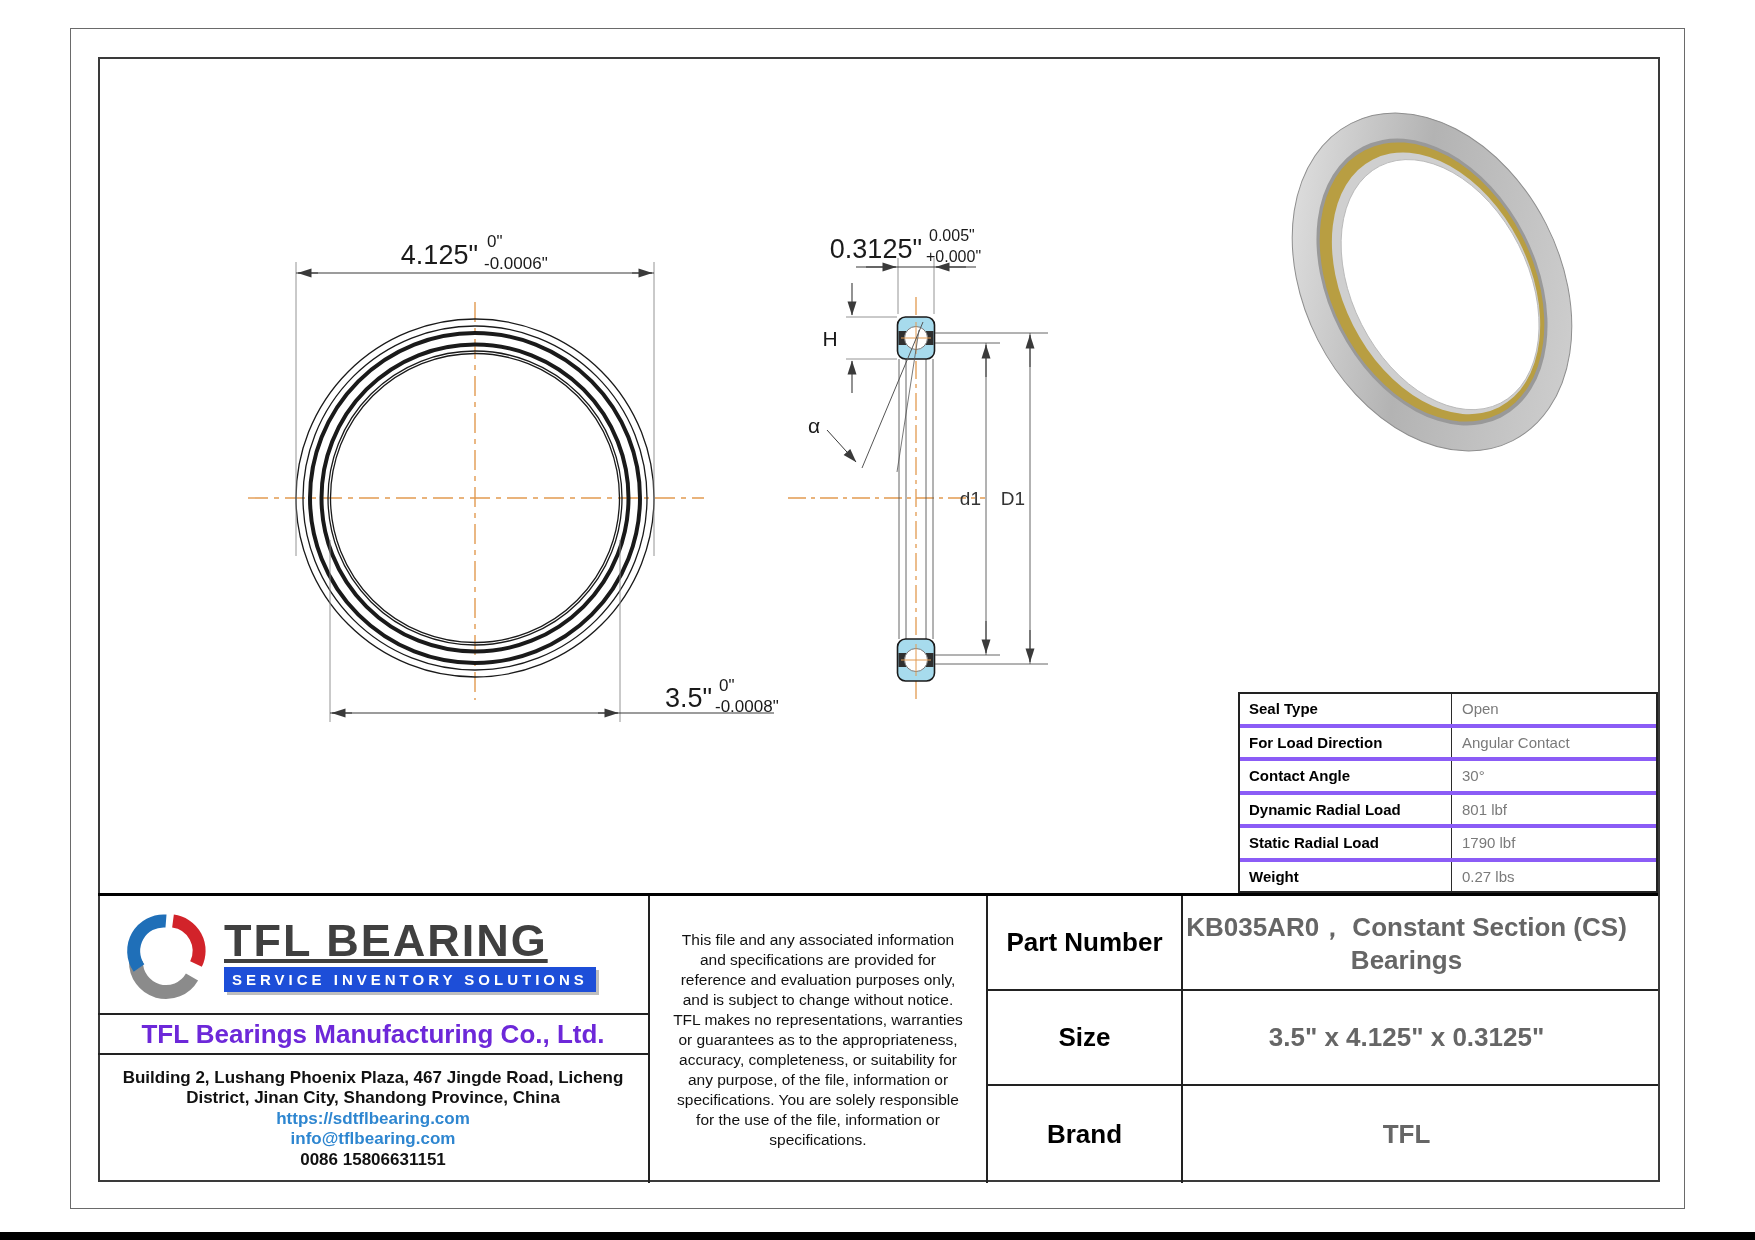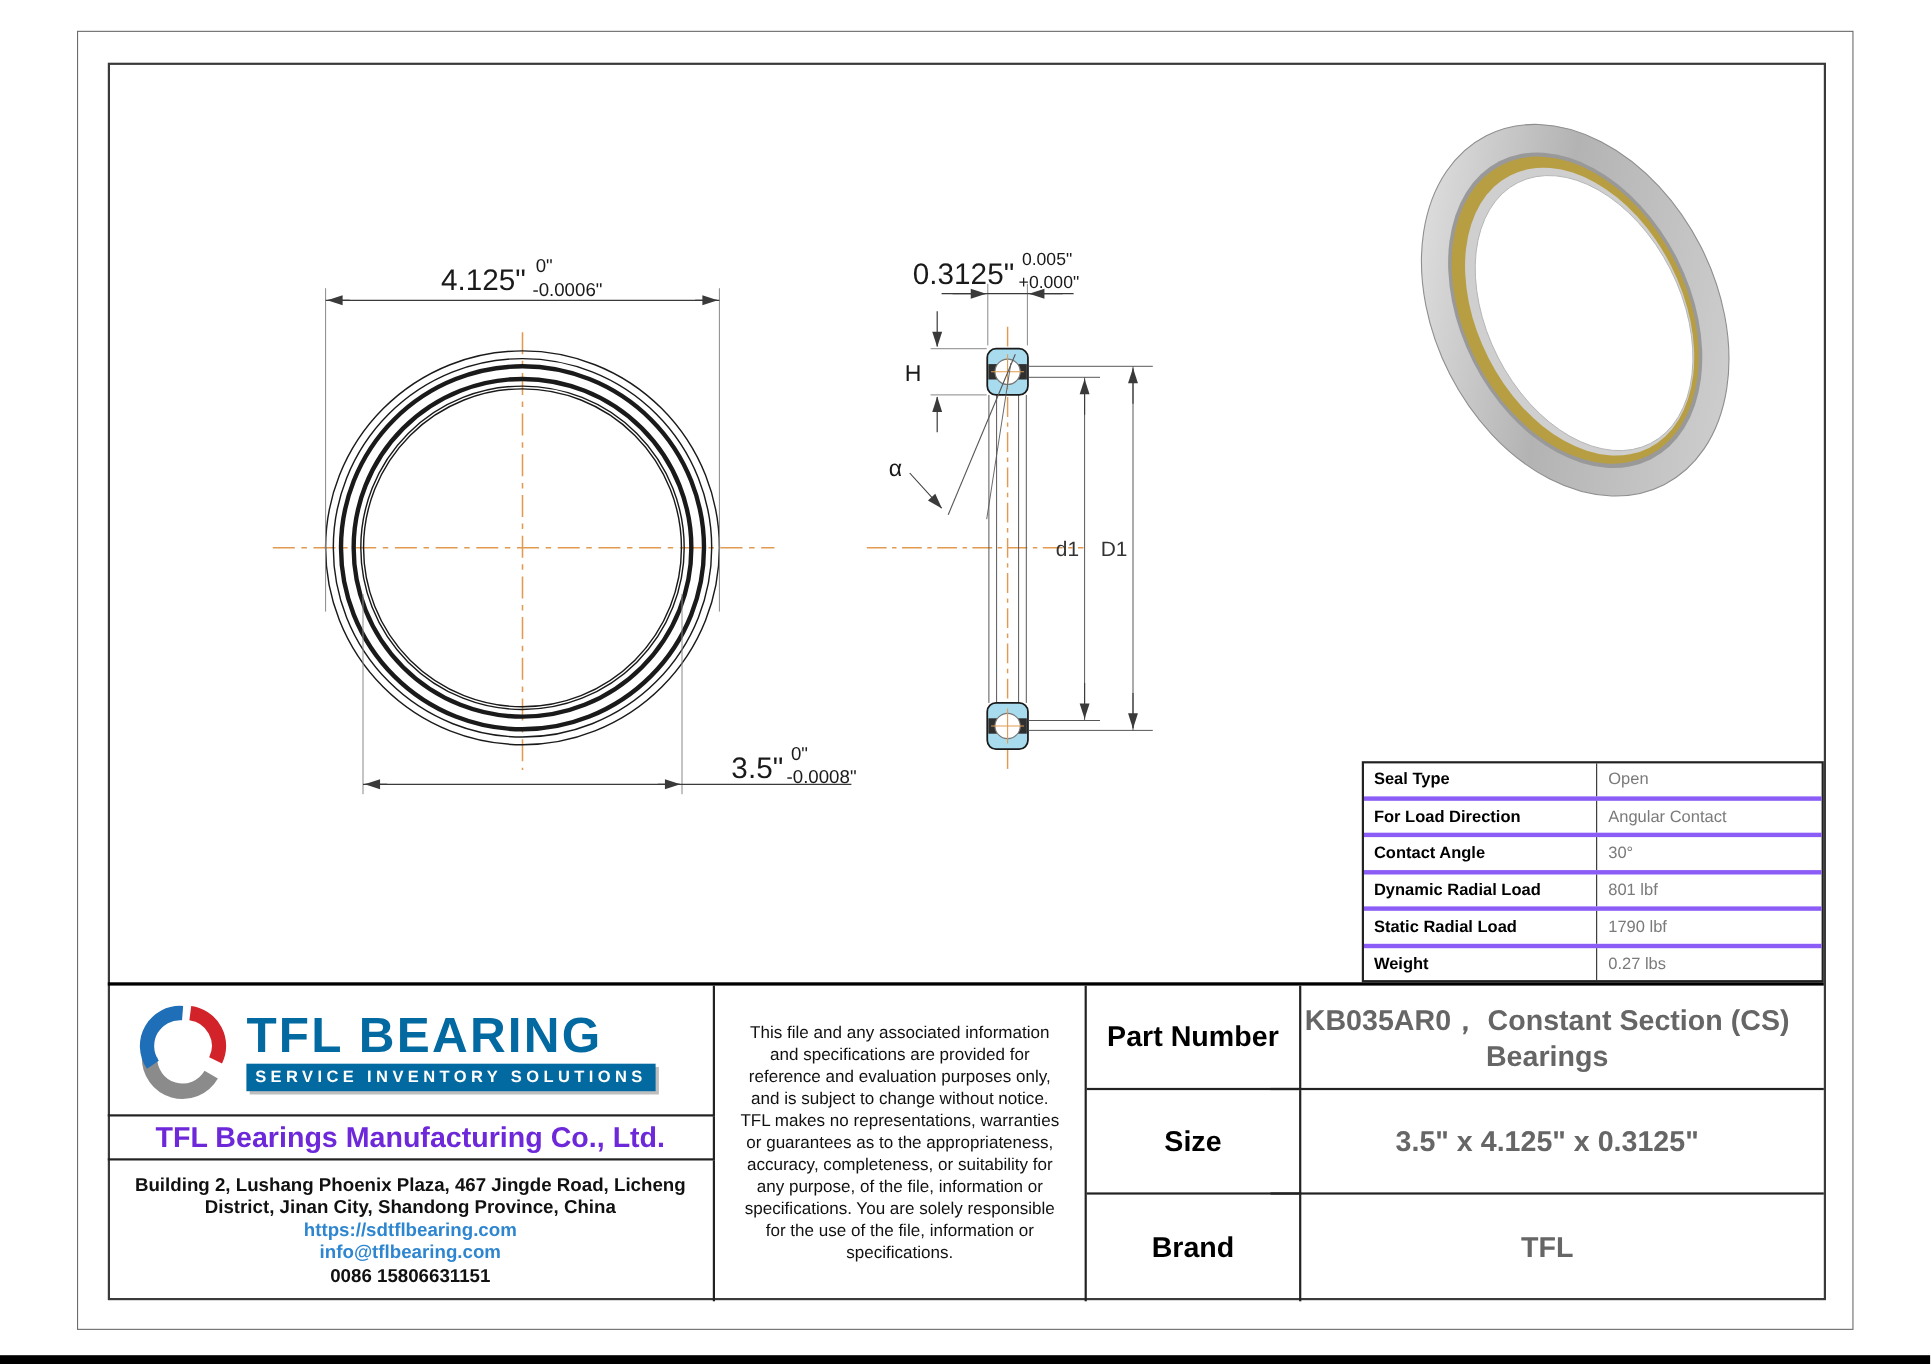--- a/index.html
+++ b/index.html
@@ -21,22 +21,22 @@
         padding-left:9px;font-size:15px;font-weight:bold;color:#000;box-sizing:border-box;}
   .spec-value{flex:1;display:flex;align-items:center;padding-left:10px;font-size:15px;color:#7a7a7a;}
 
   
   .title-block{position:absolute;left:98px;top:893px;width:1560px;height:287px;
         border-top:3px solid #000;box-sizing:border-box;}
   .tb-cell{position:absolute;box-sizing:border-box;}
   .logo-cell{left:0;top:0;width:552px;height:119px;border-right:2px solid #222;
         border-bottom:2px solid #222;display:flex;align-items:center;padding-left:26px;}
   .logo-text-col{margin-left:12px;}
-  .logo-wordmark{font-size:45px;font-weight:bold;letter-spacing:2px;color:#0369a1;line-height:1;}
-  .logo-tagline{margin-top:4px;background:#0369a1;color:#fff;font-size:15px;font-weight:bold;
+  .logo-wordmark{font-size:45px;font-weight:bold;letter-spacing:2px;color:#404040;line-height:1;text-decoration:underline;}
+  .logo-tagline{margin-top:4px;background:#1d4ed8;color:#fff;font-size:15px;font-weight:bold;
         letter-spacing:4px;text-align:center;padding:4px 8px;box-shadow:3px 3px 0 rgba(110,110,110,.45);}
   .name-cell{left:0;top:119px;width:552px;height:40px;border-right:2px solid #222;
         border-bottom:2px solid #222;display:flex;align-items:center;justify-content:center;
         font-size:26px;font-weight:bold;color:#6d28d9;}
   .addr-cell{left:0;top:159px;width:552px;height:128px;border-right:2px solid #222;
         display:flex;flex-direction:column;align-items:center;justify-content:center;
         font-size:17px;font-weight:bold;line-height:20.5px;text-align:center;color:#111;}
   .addr-cell .link{color:#2E86D0;text-decoration:none;}
   .disc-cell{left:552px;top:0;width:338px;height:287px;border-right:2px solid #222;
         display:flex;align-items:center;justify-content:center;padding:10px 17px;

